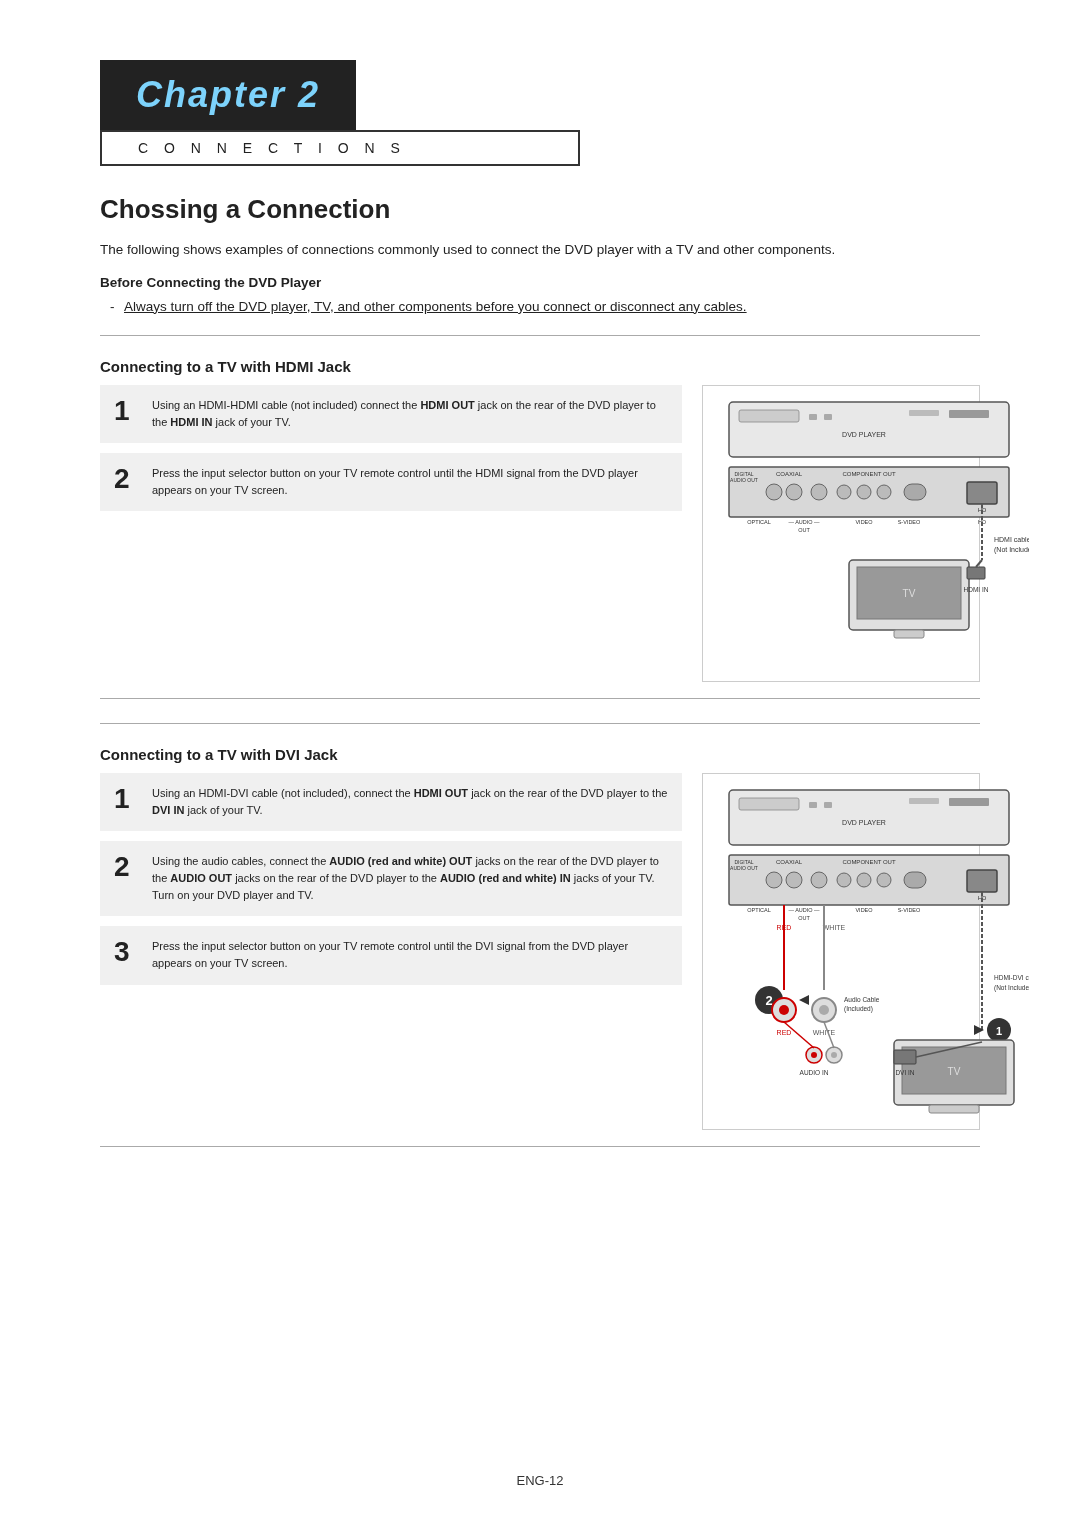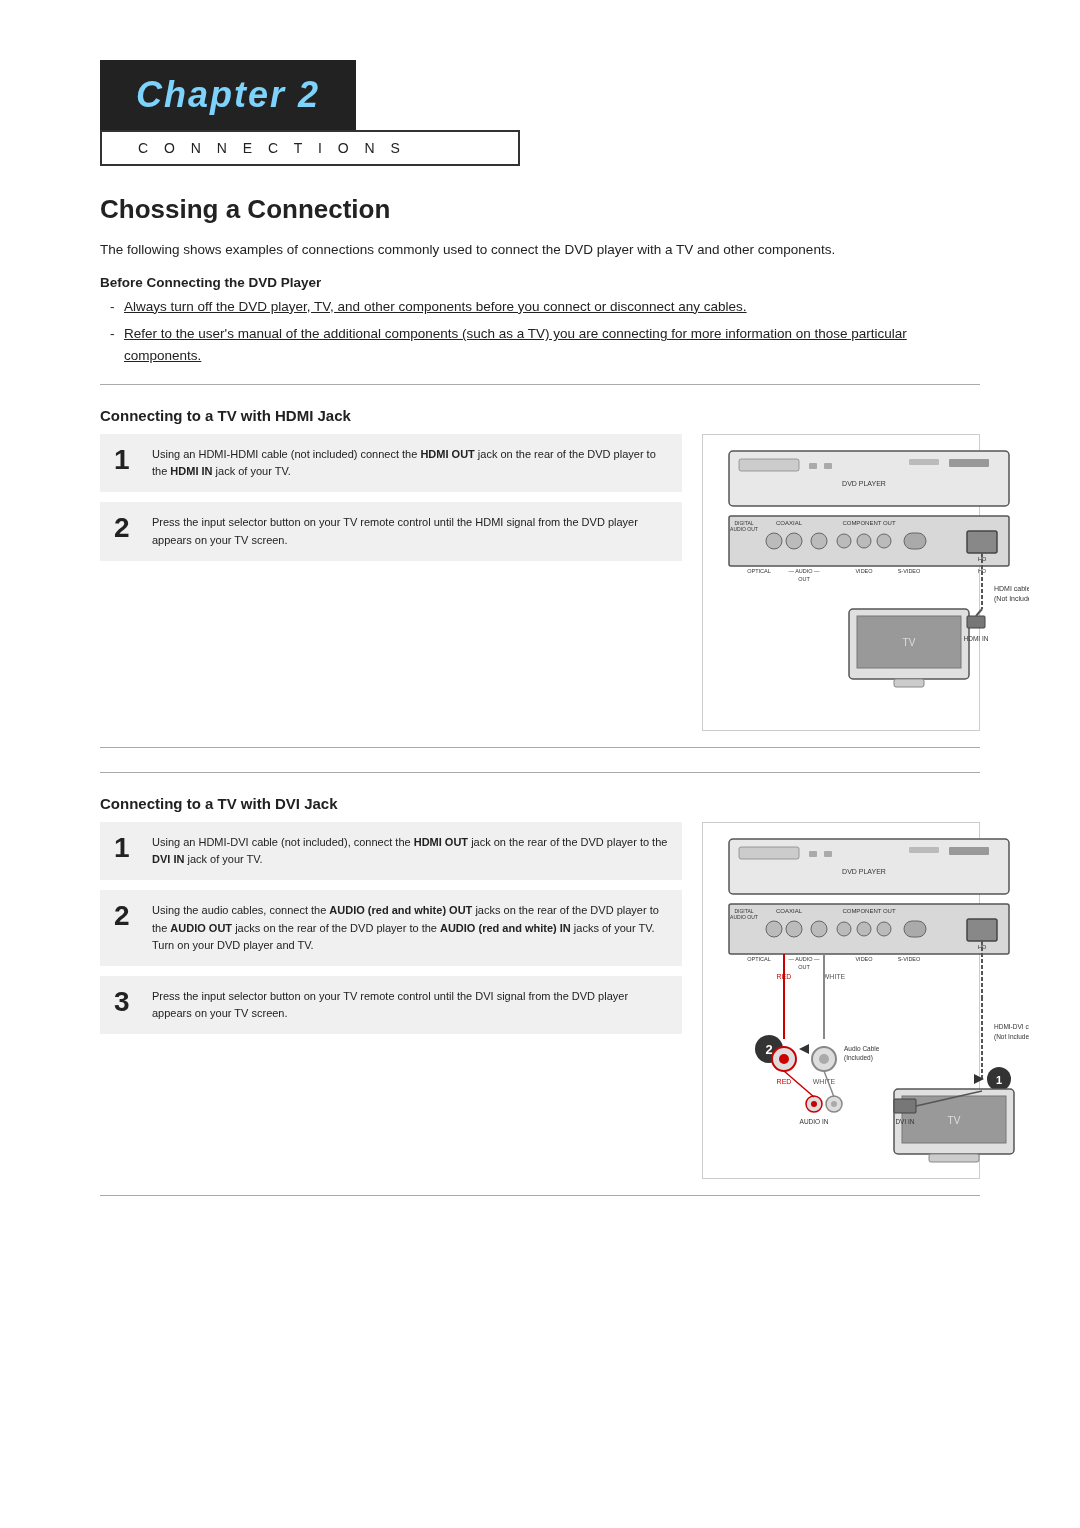--- a/index.html
+++ b/index.html
@@ -34,21 +34,21 @@
       margin-bottom: 0;
     }
     .chapter-subtitle-box {
       border: 2px solid #333;
       padding: 8px 36px;
       font-size: 14px;
       letter-spacing: 6px;
       text-transform: uppercase;
       display: block;
       margin-top: 0;
-      width: 420px;
+      width: 480px;
     }
 
     
     .section-title {
       font-size: 26px;
       font-weight: bold;
       margin-top: 28px;
       margin-bottom: 14px;
     }
 
@@ -159,21 +159,20 @@
     <div class="chapter-subtitle-box">C O N N E C T I O N S</div>
   </div>
 
   <h1 class="section-title">Chossing a Connection</h1>
 
   <p class="intro-text">The following shows examples of connections commonly used to connect the DVD player with a TV and other components.</p>
 
   <div class="before-connecting">
     <div class="bold-heading">Before Connecting the DVD Player</div>
     <div class="bullet-item">Always turn off the DVD player, TV, and other components before you connect or disconnect any cables.</div>
-    <div class="bullet-item">Refer to the user's manual of the additional components (such as a TV) you are connecting for more information on those particular components.</div>
   </div>
 
   <div class="connection-section">
     <div class="connection-heading">Connecting to a TV with HDMI Jack</div>
     <div class="connection-content">
       <div class="steps-column">
 
         <div class="step-item">
           <div class="step-number">1</div>
           <div class="step-text">
@@ -364,13 +363,16 @@
             <line x1="75" y1="242" x2="105" y2="268" stroke="#c00" stroke-width="1.5"></line>
             <line x1="115" y1="242" x2="125" y2="268" stroke="#888" stroke-width="1.5"></line>
             <line x1="273" y1="262" x2="207" y2="277" stroke="#555" stroke-width="1.5"></line>
           </svg>
         </div>
       </div>
     </div>
     <div style="border-bottom: 1px solid #aaa; margin-top: 16px;"></div>
   </div>
 
+  <div class="page-footer">
+    <span>ENG-12</span>
+  </div>
 </div>
 
 </body></html>

